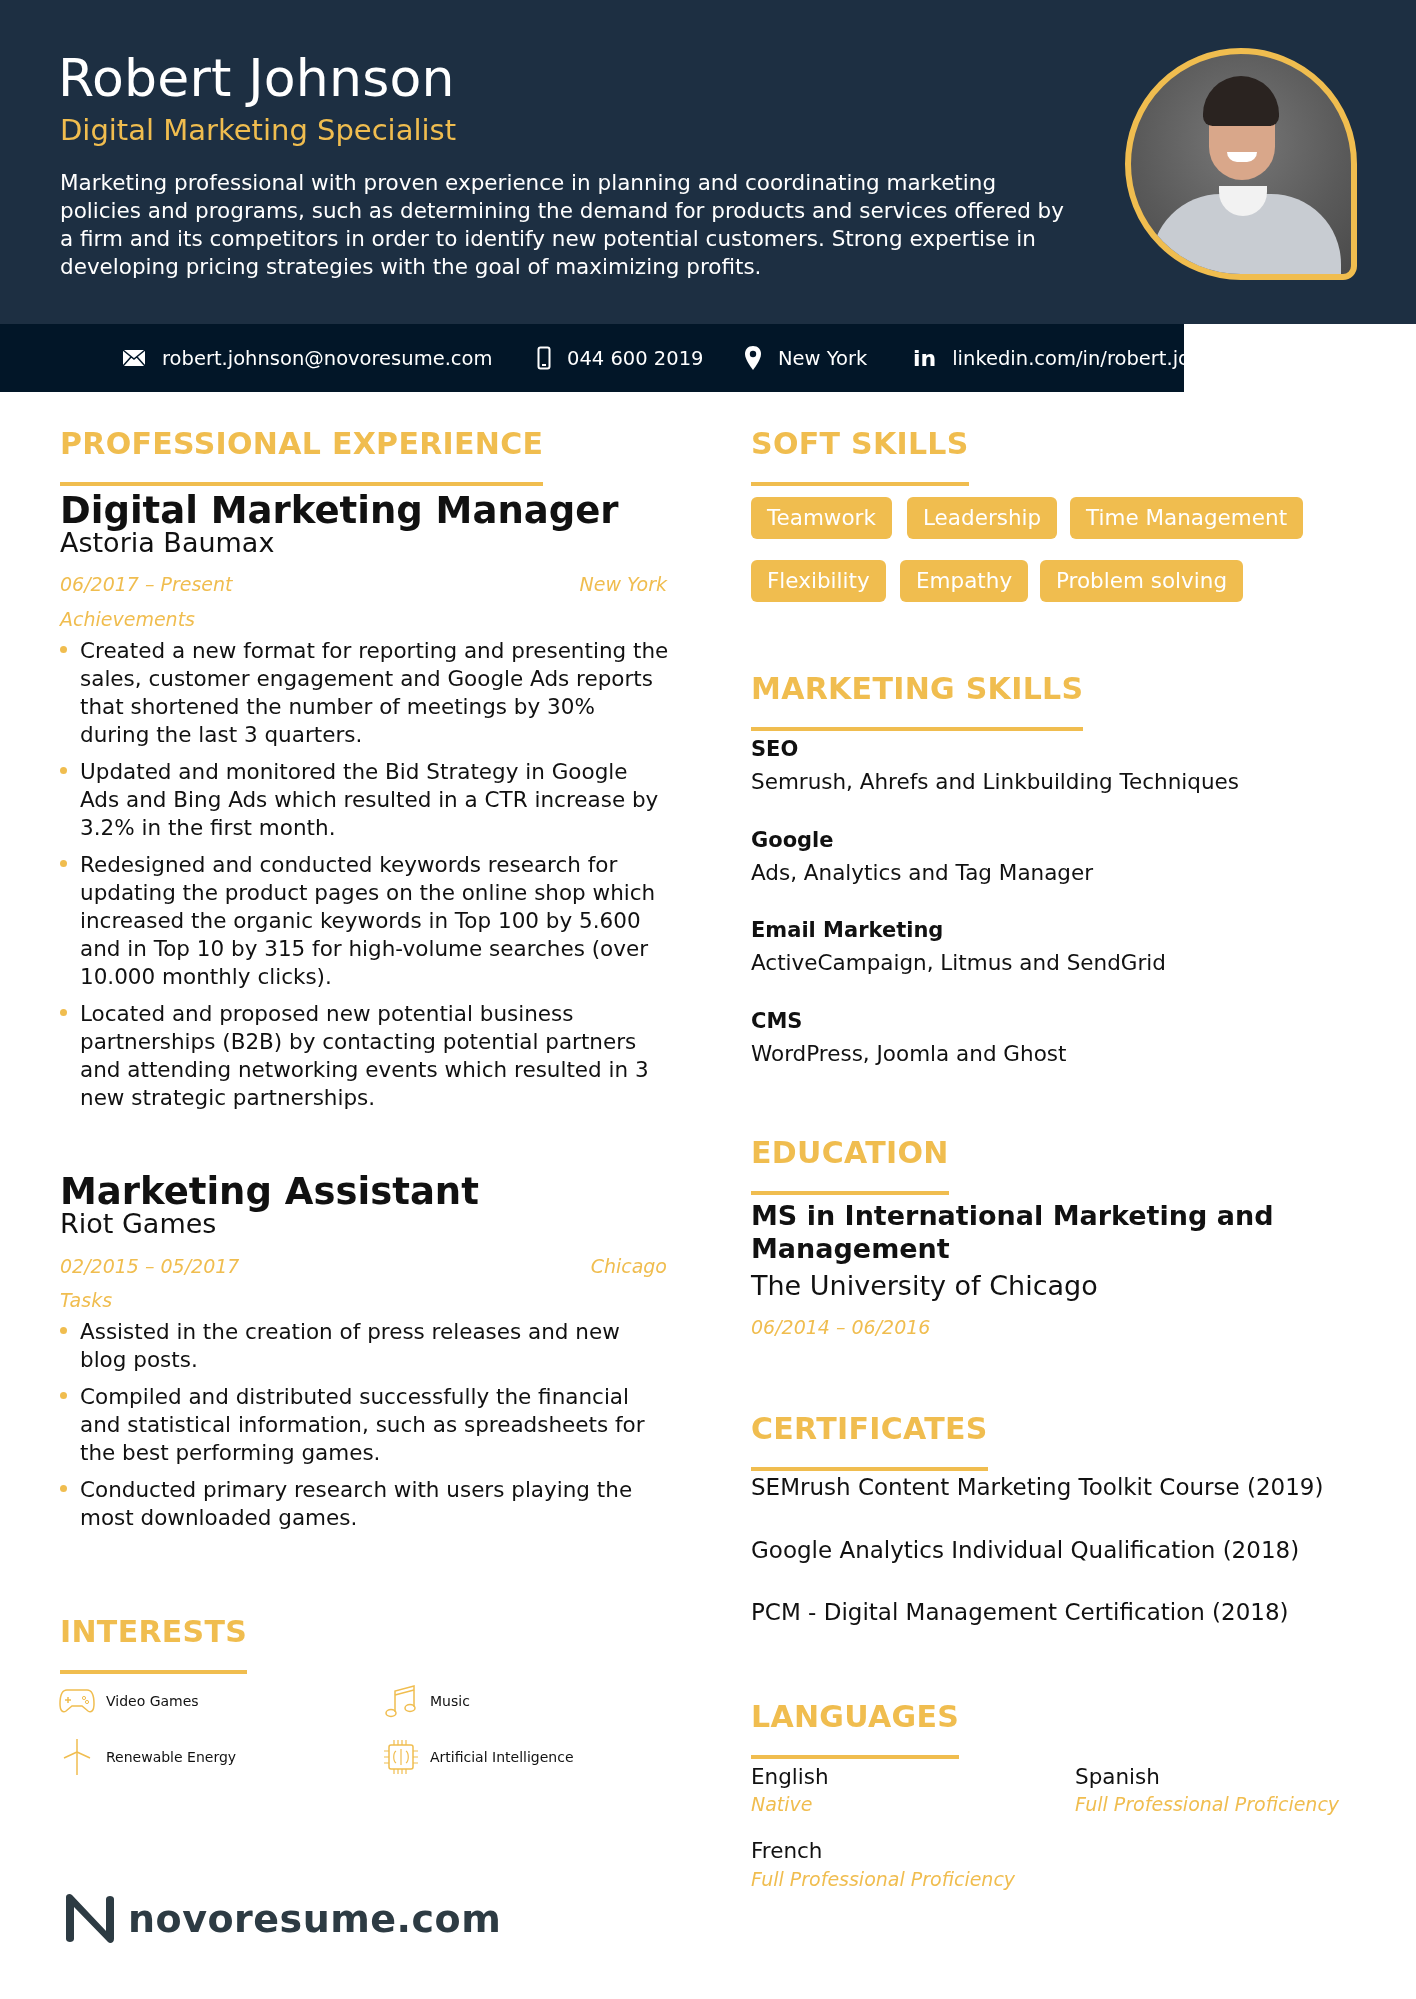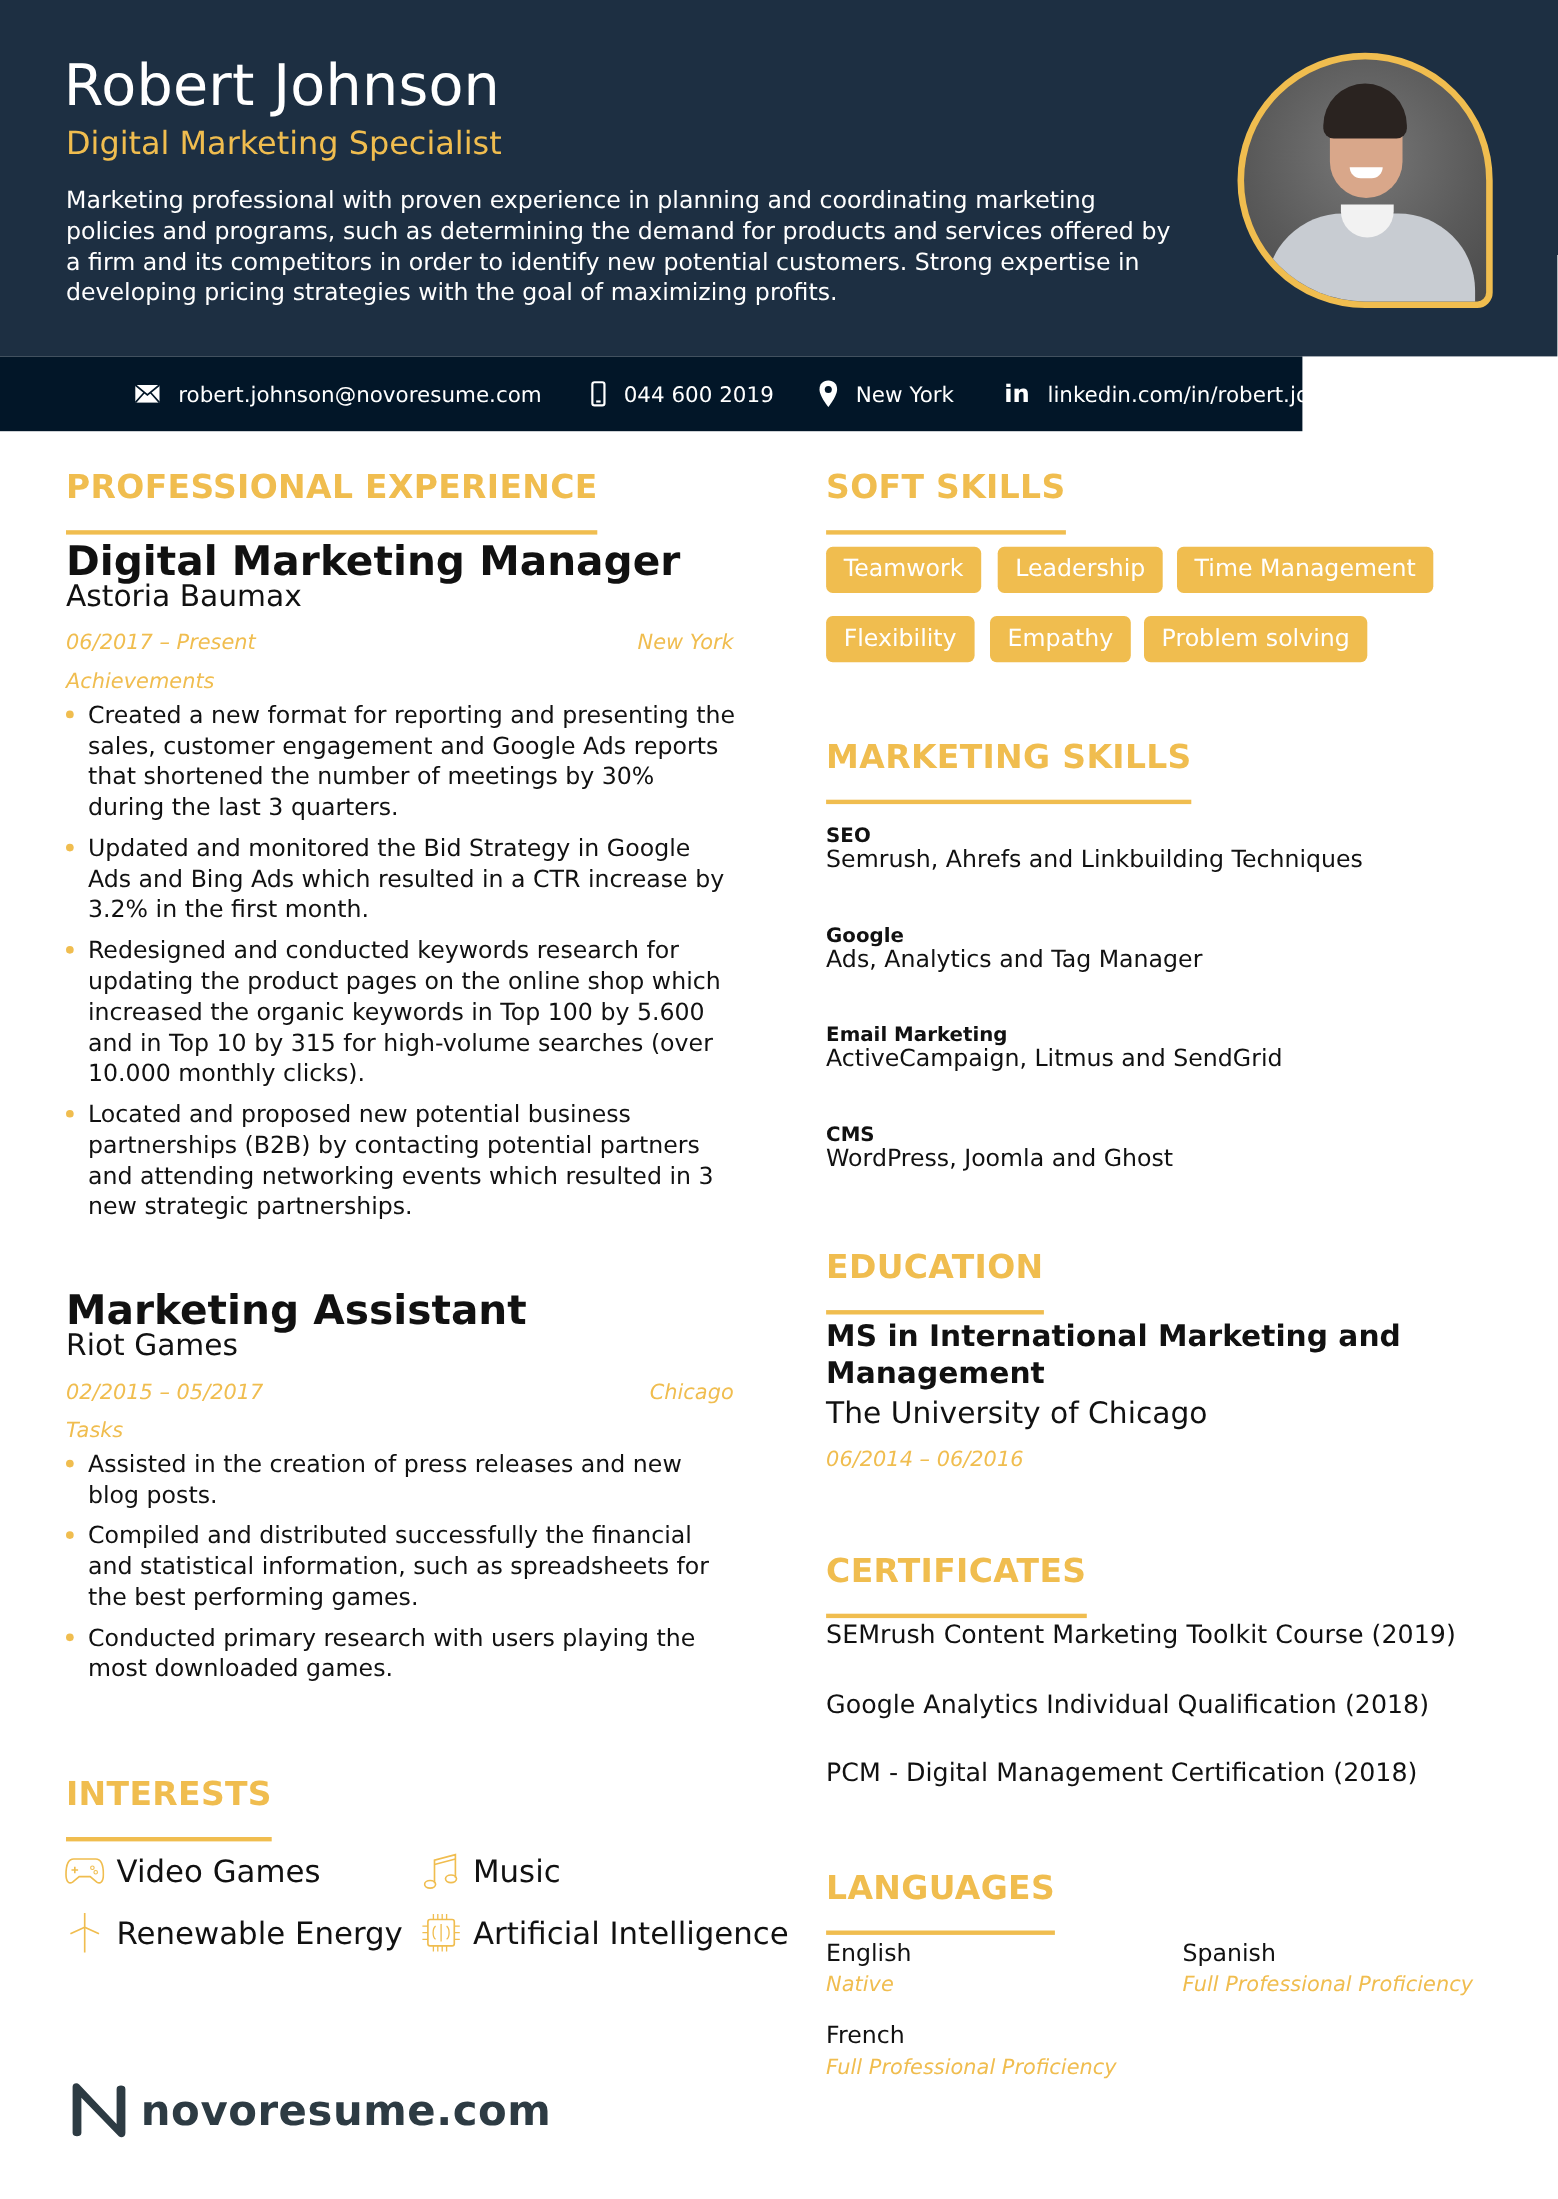--- a/index.html
+++ b/index.html
@@ -28,32 +28,32 @@
   .job-title { position: absolute; font-size: 37px; font-weight: bold; color: #111; white-space: nowrap; }
   .company { position: absolute; font-size: 27px; color: #111; white-space: nowrap; }
   .meta { position: absolute; font-size: 19px; font-style: italic; color: #f0bd4f; white-space: nowrap; }
   .meta-right { text-align: right; }
   .bullets { position: absolute; list-style: none; font-size: 21.5px; line-height: 28px; color: #111; }
   .bullets li { position: relative; padding-left: 20px; margin-bottom: 9px; }
   .bullets li::before { content: ""; position: absolute; left: 0; top: 9px; width: 7px; height: 7px; border-radius: 50%; background: #f0bd4f; }
 
   .tag { position: absolute; height: 42px; line-height: 42px; padding: 0 16px; background: #f0bd4f; color: #fff; font-size: 21.5px; border-radius: 6px; white-space: nowrap; }
 
-  .skill-name { position: absolute; font-size: 18px; font-weight: bold; color: #111; white-space: nowrap; margin-top: 12px; }
+  .skill-name { position: absolute; font-size: 21px; font-weight: bold; color: #111; white-space: nowrap; }
   .skill-desc { position: absolute; font-size: 21.5px; color: #111; white-space: nowrap; }
 
   .edu-degree { position: absolute; font-size: 27px; font-weight: bold; color: #111; line-height: 33px; width: 560px; }
   .edu-school { position: absolute; font-size: 27px; color: #111; white-space: nowrap; }
 
   .cert { position: absolute; font-size: 23px; color: #111; white-space: nowrap; }
 
   .lang-name { position: absolute; font-size: 21.5px; color: #111; white-space: nowrap; }
   .lang-level { position: absolute; font-size: 19px; font-style: italic; color: #f0bd4f; white-space: nowrap; }
 
-  .interest { position: absolute; display: flex; align-items: center; font-size: 28px; color: #111; white-space: nowrap; }
+  .interest { position: absolute; display: flex; align-items: center; font-size: 14px; color: #111; white-space: nowrap; }
   .interest .icon { width: 38px; height: 38px; margin-right: 10px; display: inline-flex; align-items: center; justify-content: center; }
 
   .logo { position: absolute; left: 62px; top: 1893px; display: flex; align-items: center; }
   .logo .mark { width: 56px; height: 52px; margin-right: 10px; }
   .logo .text { font-size: 38px; font-weight: bold; color: #2d3b43; letter-spacing: 0.5px; }
 </style>
 </head>
 <body>
 
 <div class="header">

